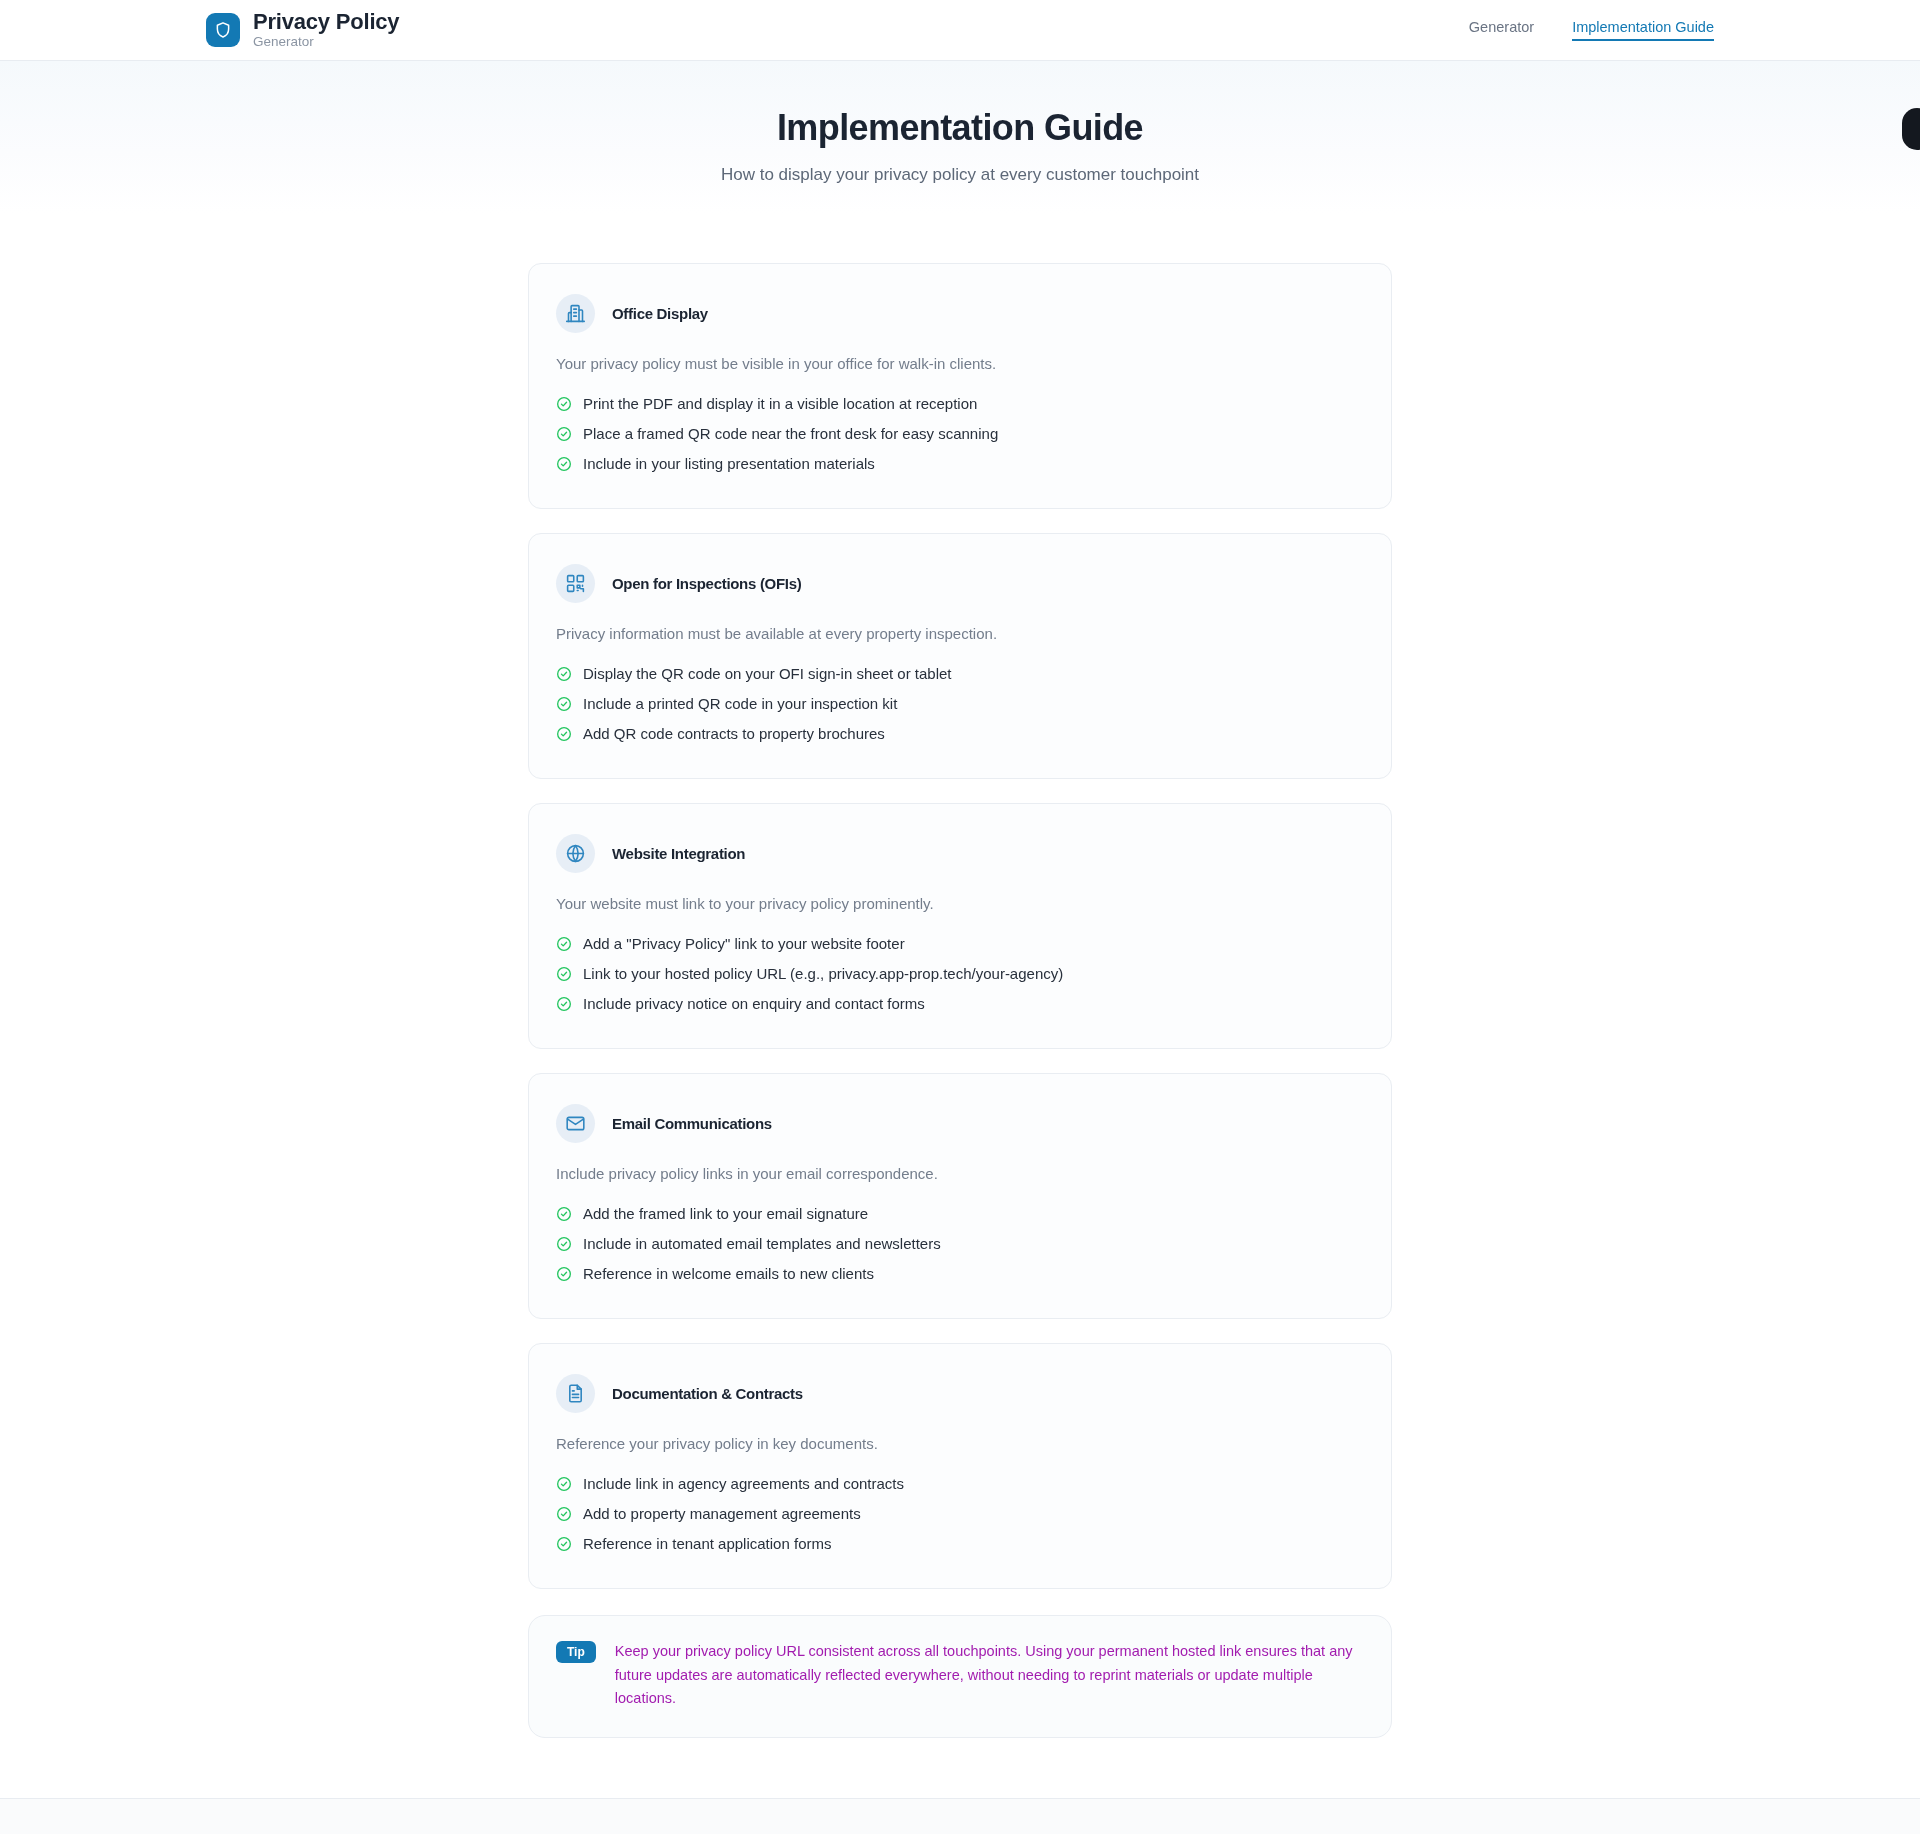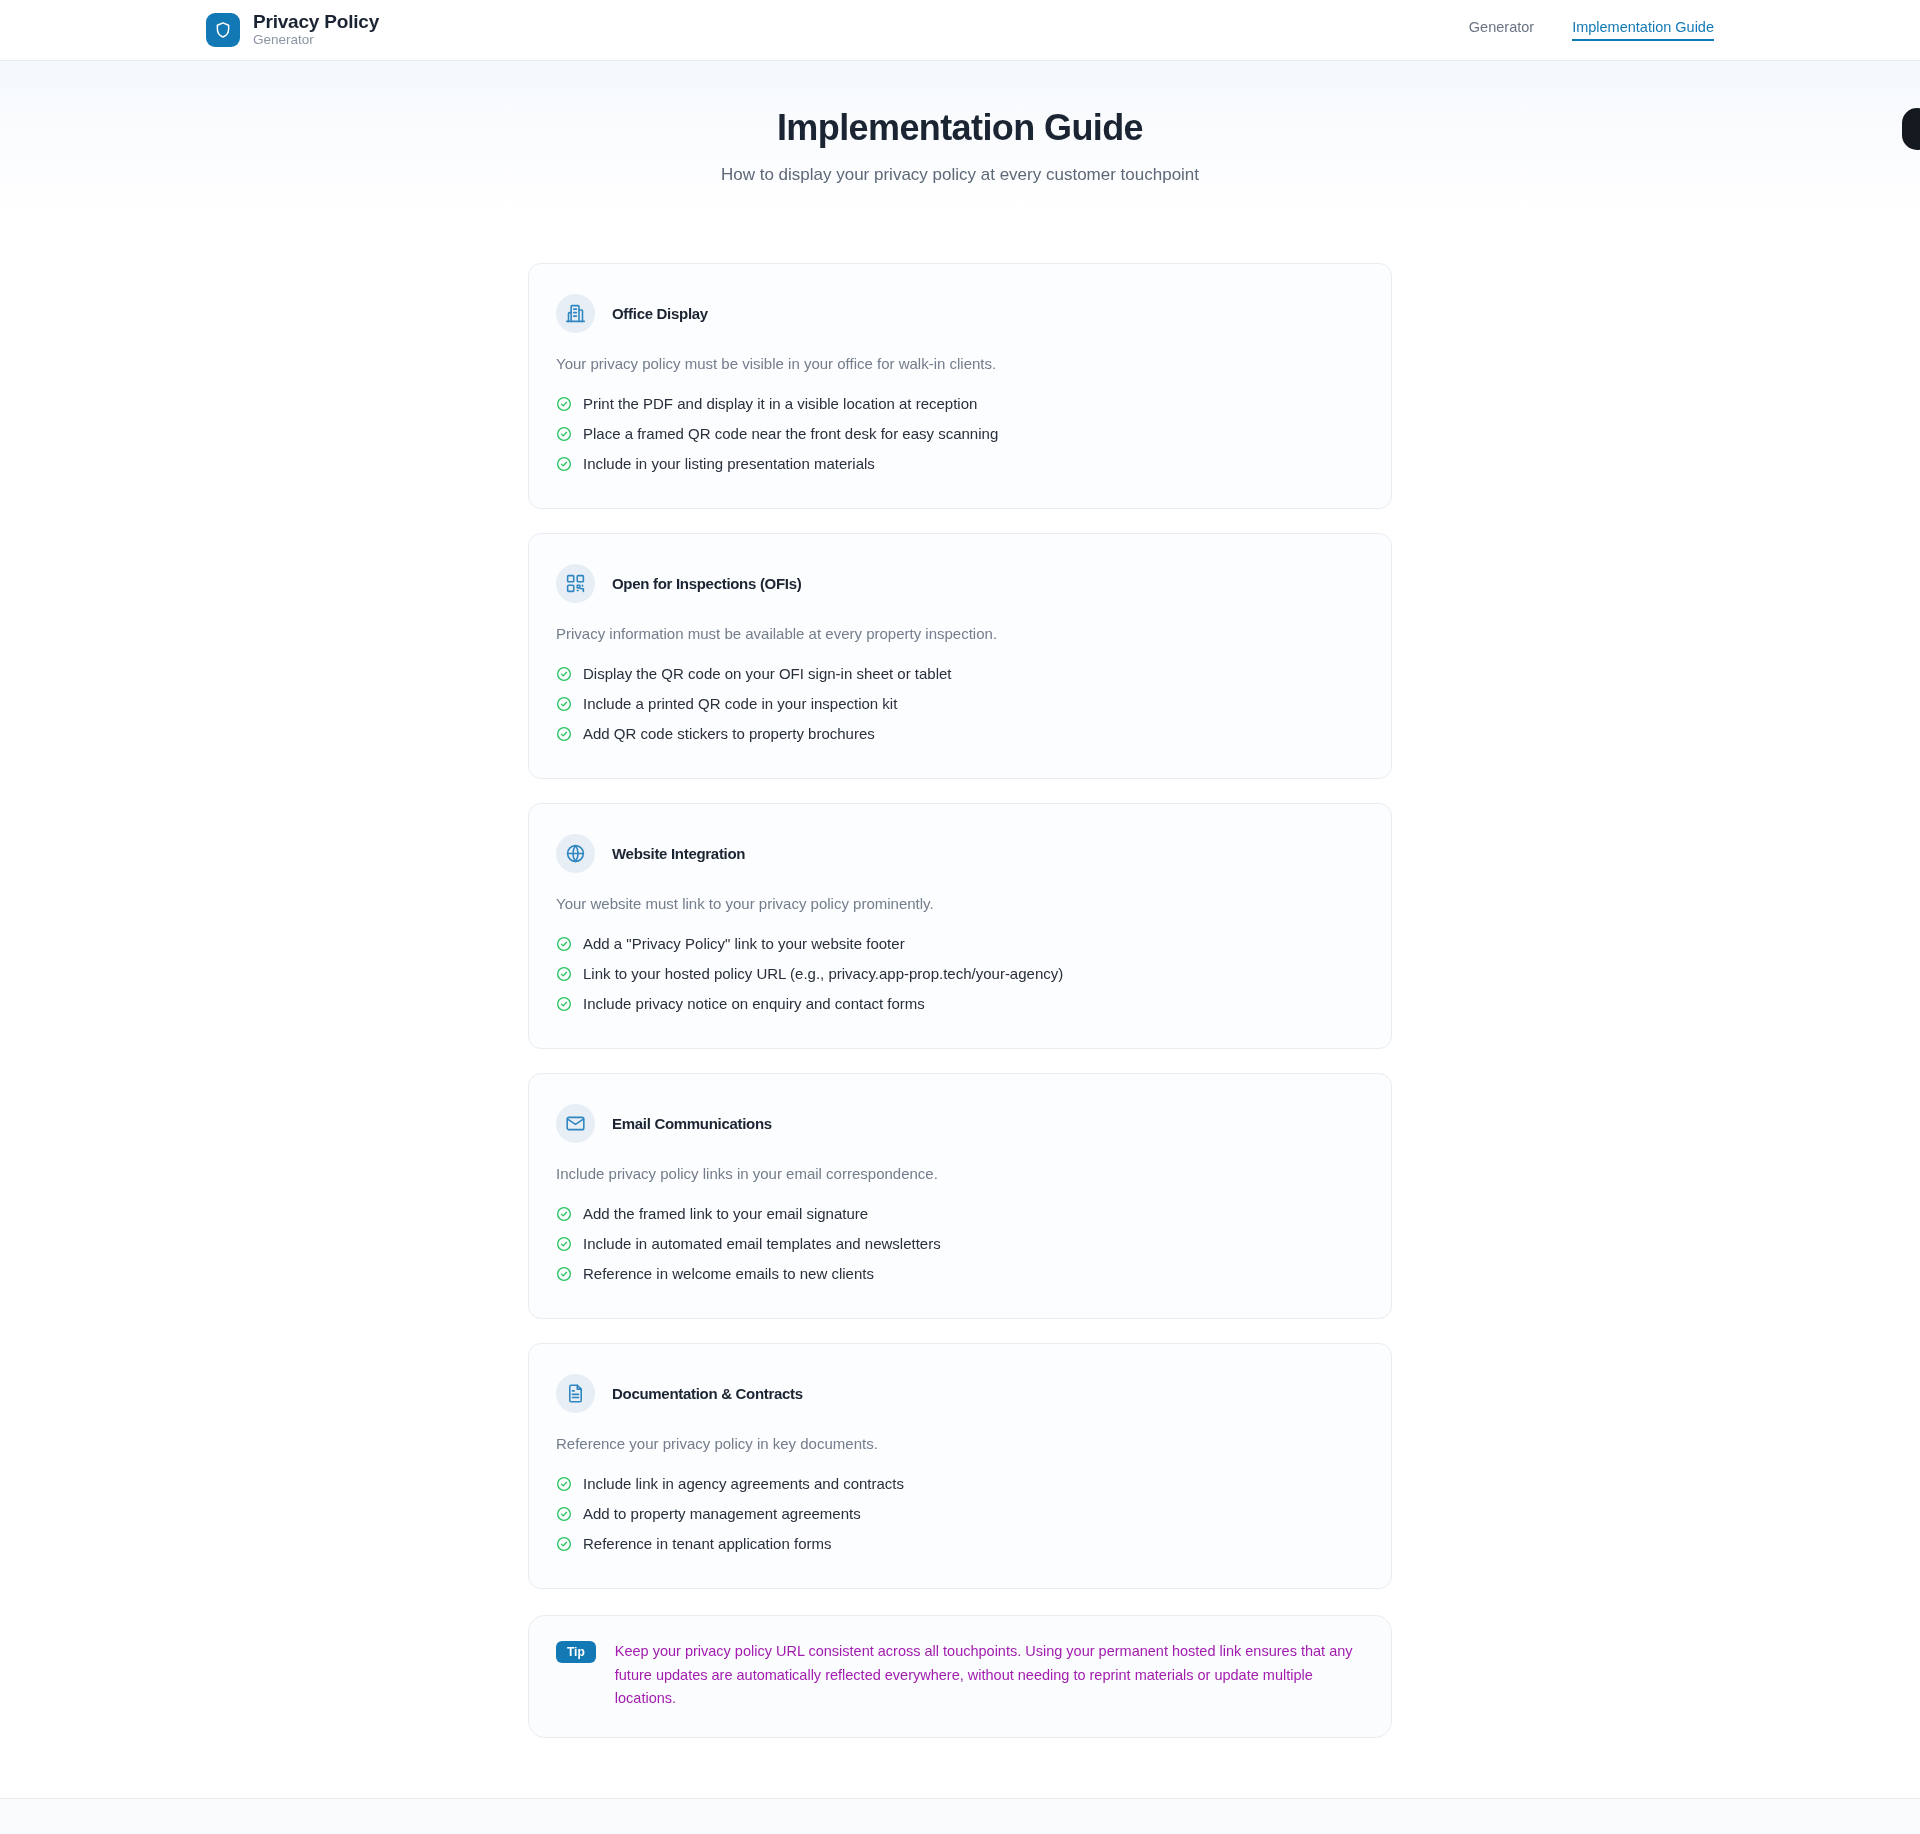--- a/index.html
+++ b/index.html
@@ -44,21 +44,21 @@
     background: #1379b4;
     display: flex;
     align-items: center;
     justify-content: center;
     flex: none;
   }
 
   .brand-text { display: flex; flex-direction: column; line-height: 1.08; }
 
   .brand-title {
-    font-size: 19px;
+    font-size: 22px;
     font-weight: bold;
     color: #1b2432;
     letter-spacing: -0.2px;
   }
 
   .brand-sub {
     font-size: 13.5px;
     color: #8b95a3;
     margin-top: 1px;
   }
@@ -329,21 +329,21 @@
                   <circle cx="12" cy="12" r="9.5"></circle>
                   <path d="m8.2 12.2 2.6 2.6 5-5.4"></path>
                 </svg></span>
               <span>Include a printed QR code in your inspection kit</span>
             </li>
             <li>
               <span class="check-icon"><svg width="16" height="16" viewBox="0 0 24 24" fill="none" stroke="#22c55e" stroke-width="2" stroke-linecap="round" stroke-linejoin="round">
                   <circle cx="12" cy="12" r="9.5"></circle>
                   <path d="m8.2 12.2 2.6 2.6 5-5.4"></path>
                 </svg></span>
-              <span>Add QR code stickers to property brochures</span>
+              <span>Add QR code contracts to property brochures</span>
             </li>
           </ul>
         </section>
         <section class="card">
           <div class="card-head">
             <span class="card-icon">
               <svg width="21" height="21" viewBox="0 0 24 24" fill="none" stroke="#2f86c0" stroke-width="1.8" stroke-linecap="round" stroke-linejoin="round">
                 <circle cx="12" cy="12" r="9"></circle>
                 <path d="M3 12h18"></path>
                 <path d="M12 3a15 15 0 0 1 0 18a15 15 0 0 1 0-18z"></path>

